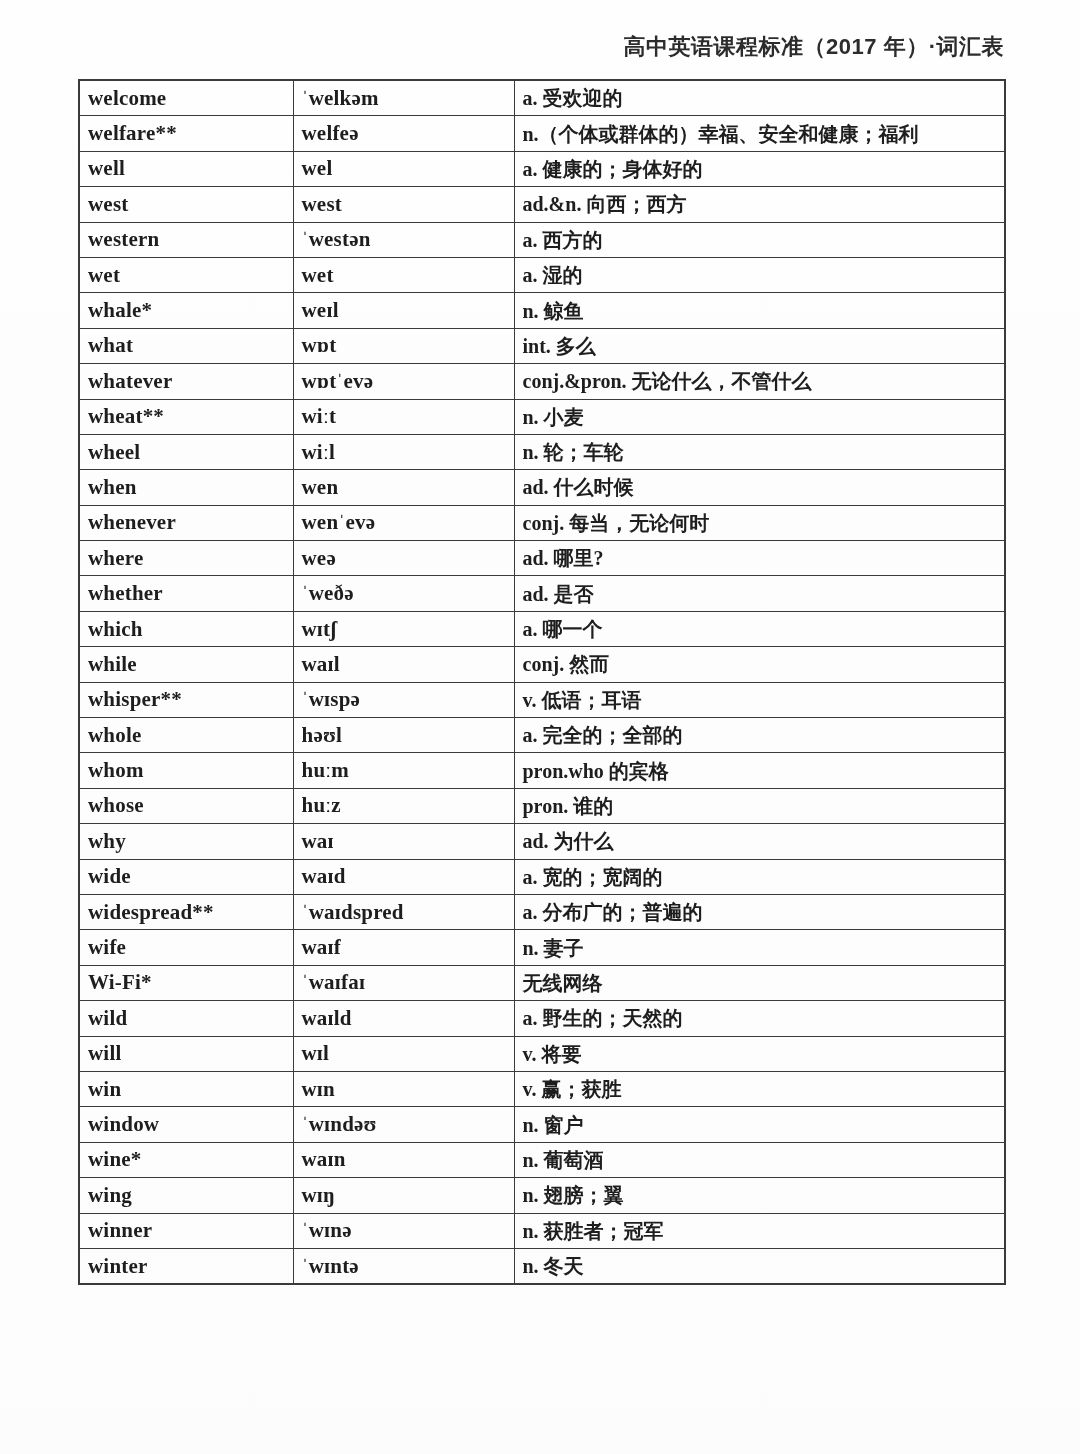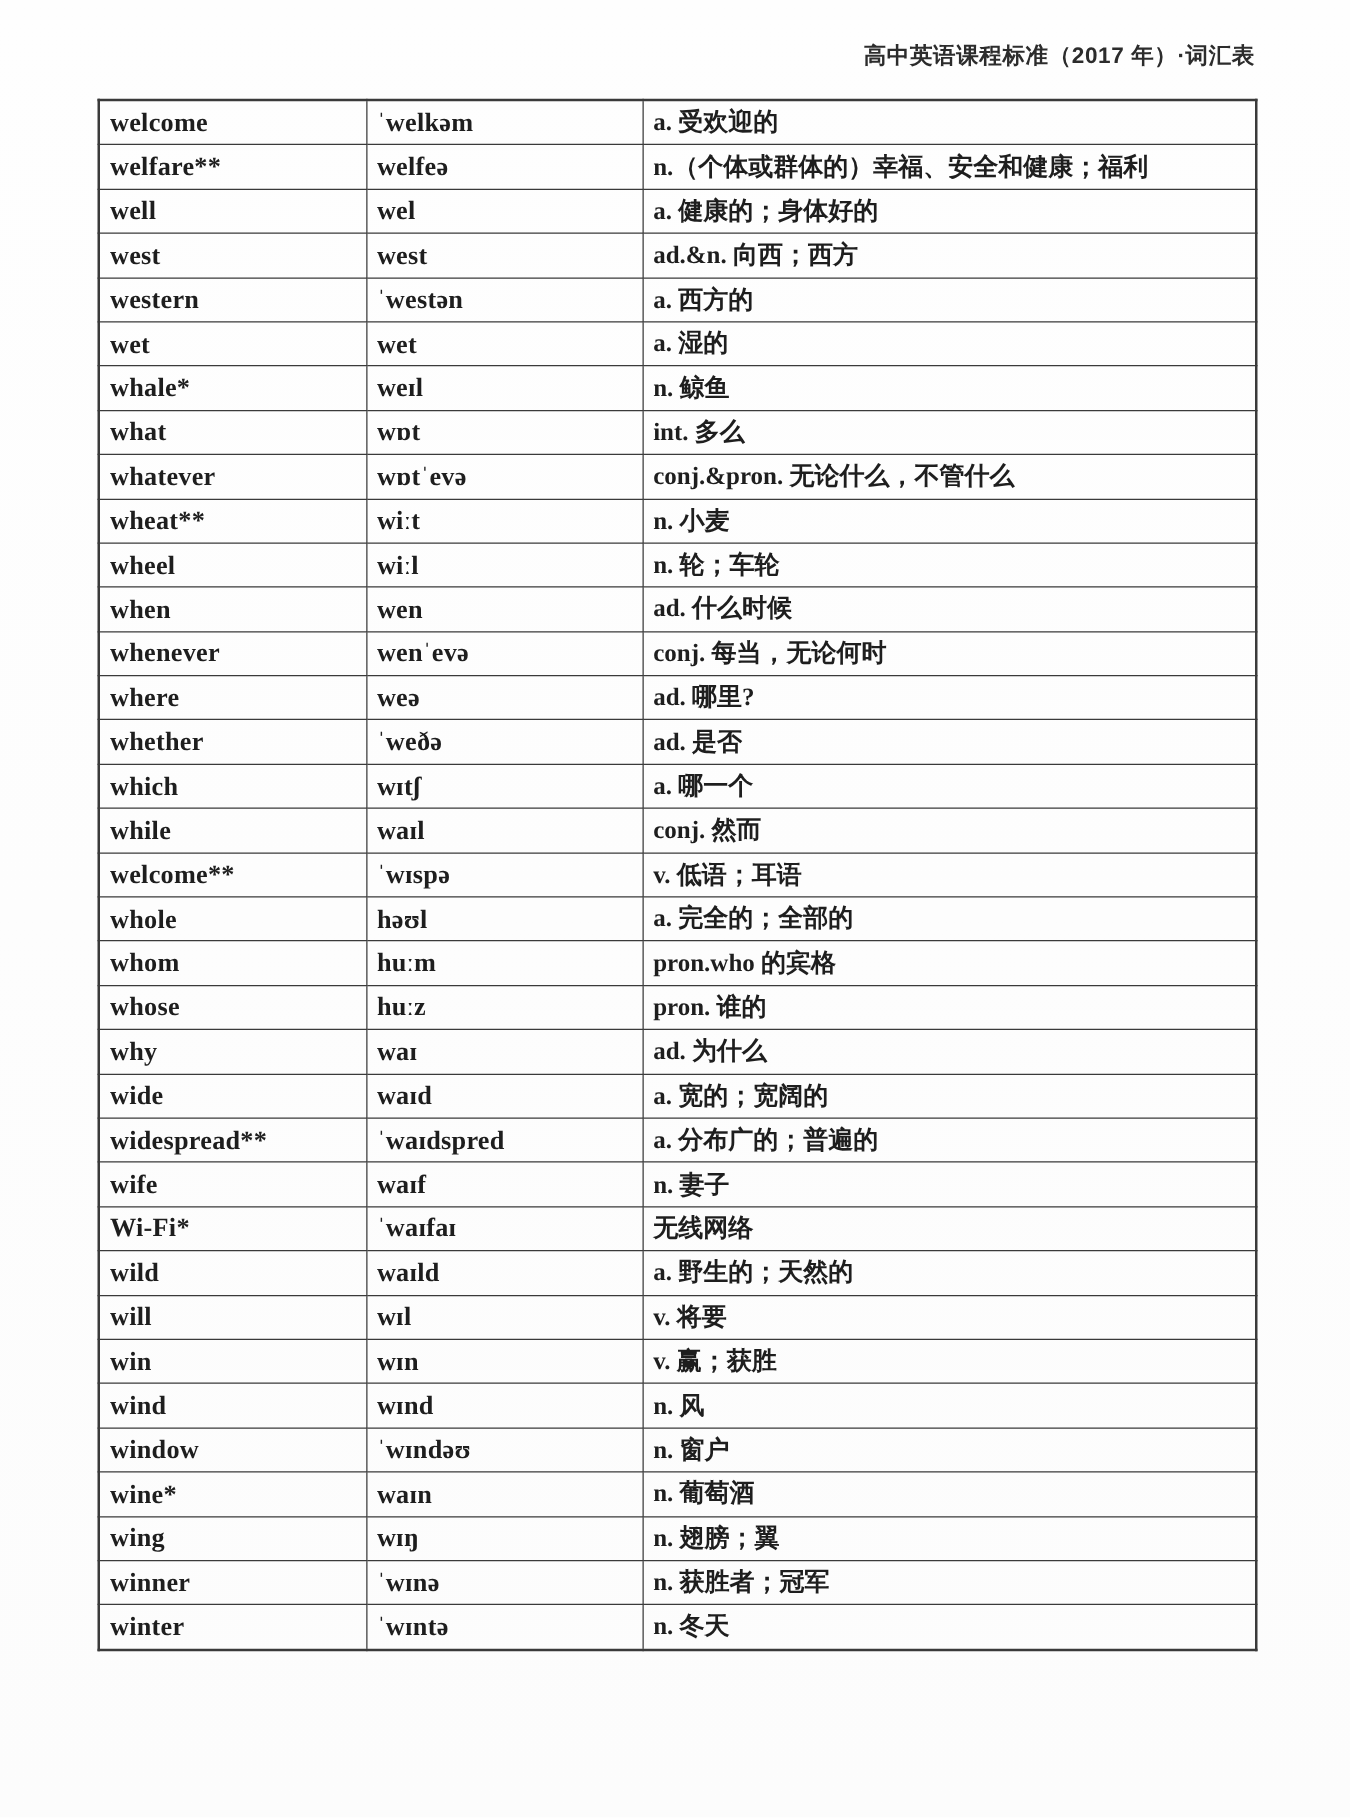--- a/index.html
+++ b/index.html
@@ -20,21 +20,21 @@
     overflow: hidden;
   }
   .header {
     position: absolute;
     top: 32px;
     left: 78px;
     width: 926px;
     text-align: right;
     font-family: "Liberation Sans", "DejaVu Sans", sans-serif;
     font-weight: 600;
-    font-size: 18px;
+    font-size: 22px;
     letter-spacing: 0.5px;
     color: #2c2c2c;
     white-space: nowrap;
   }
   table.vocab {
     position: absolute;
     left: 78px;
     top: 79px;
     width: 926px;
     border-collapse: collapse;
@@ -152,21 +152,21 @@
           <td class="c0">which</td>
           <td class="c1">wɪtʃ</td>
           <td class="c2">a. 哪一个</td>
         </tr>
         <tr>
           <td class="c0">while</td>
           <td class="c1">waɪl</td>
           <td class="c2">conj. 然而</td>
         </tr>
         <tr>
-          <td class="c0">welcome**</td>
+          <td class="c0">whisper**</td>
           <td class="c1">ˈwɪspə</td>
           <td class="c2">v. 低语；耳语</td>
         </tr>
         <tr>
           <td class="c0">whole</td>
           <td class="c1">həʊl</td>
           <td class="c2">a. 完全的；全部的</td>
         </tr>
         <tr>
           <td class="c0">whom</td>
@@ -210,25 +210,20 @@
         </tr>
         <tr>
           <td class="c0">will</td>
           <td class="c1">wɪl</td>
           <td class="c2">v. 将要</td>
         </tr>
         <tr>
           <td class="c0">win</td>
           <td class="c1">wɪn</td>
           <td class="c2">v. 赢；获胜</td>
-        </tr>
-        <tr>
-          <td class="c0">wind</td>
-          <td class="c1">wɪnd</td>
-          <td class="c2">n. 风</td>
         </tr>
         <tr>
           <td class="c0">window</td>
           <td class="c1">ˈwɪndəʊ</td>
           <td class="c2">n. 窗户</td>
         </tr>
         <tr>
           <td class="c0">wine*</td>
           <td class="c1">waɪn</td>
           <td class="c2">n. 葡萄酒</td>

